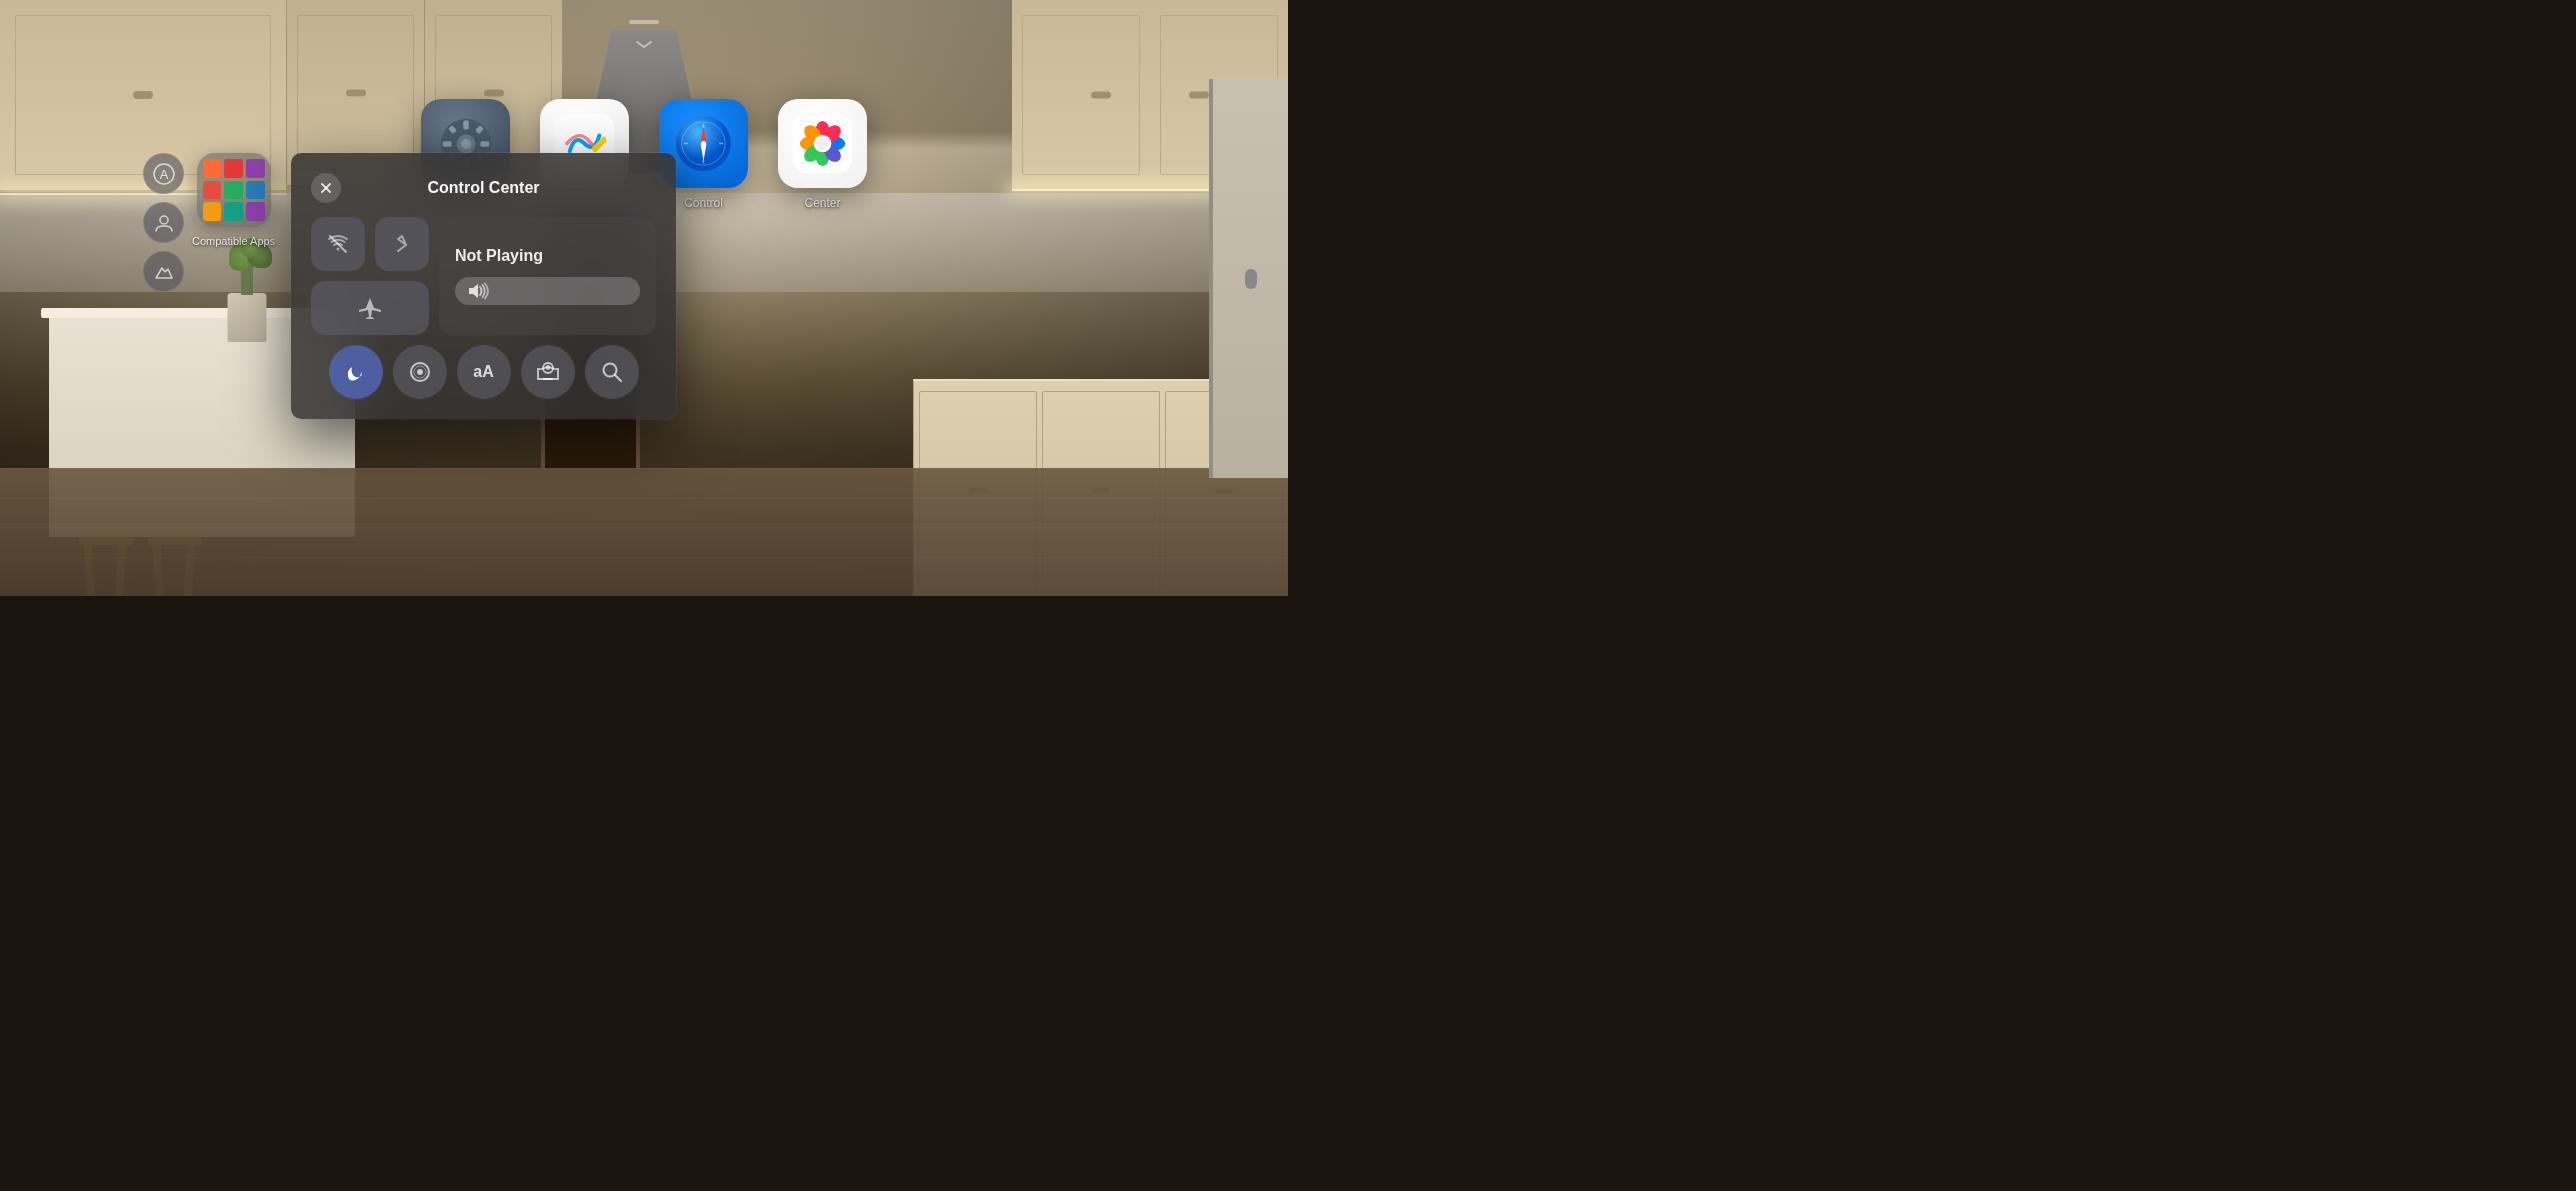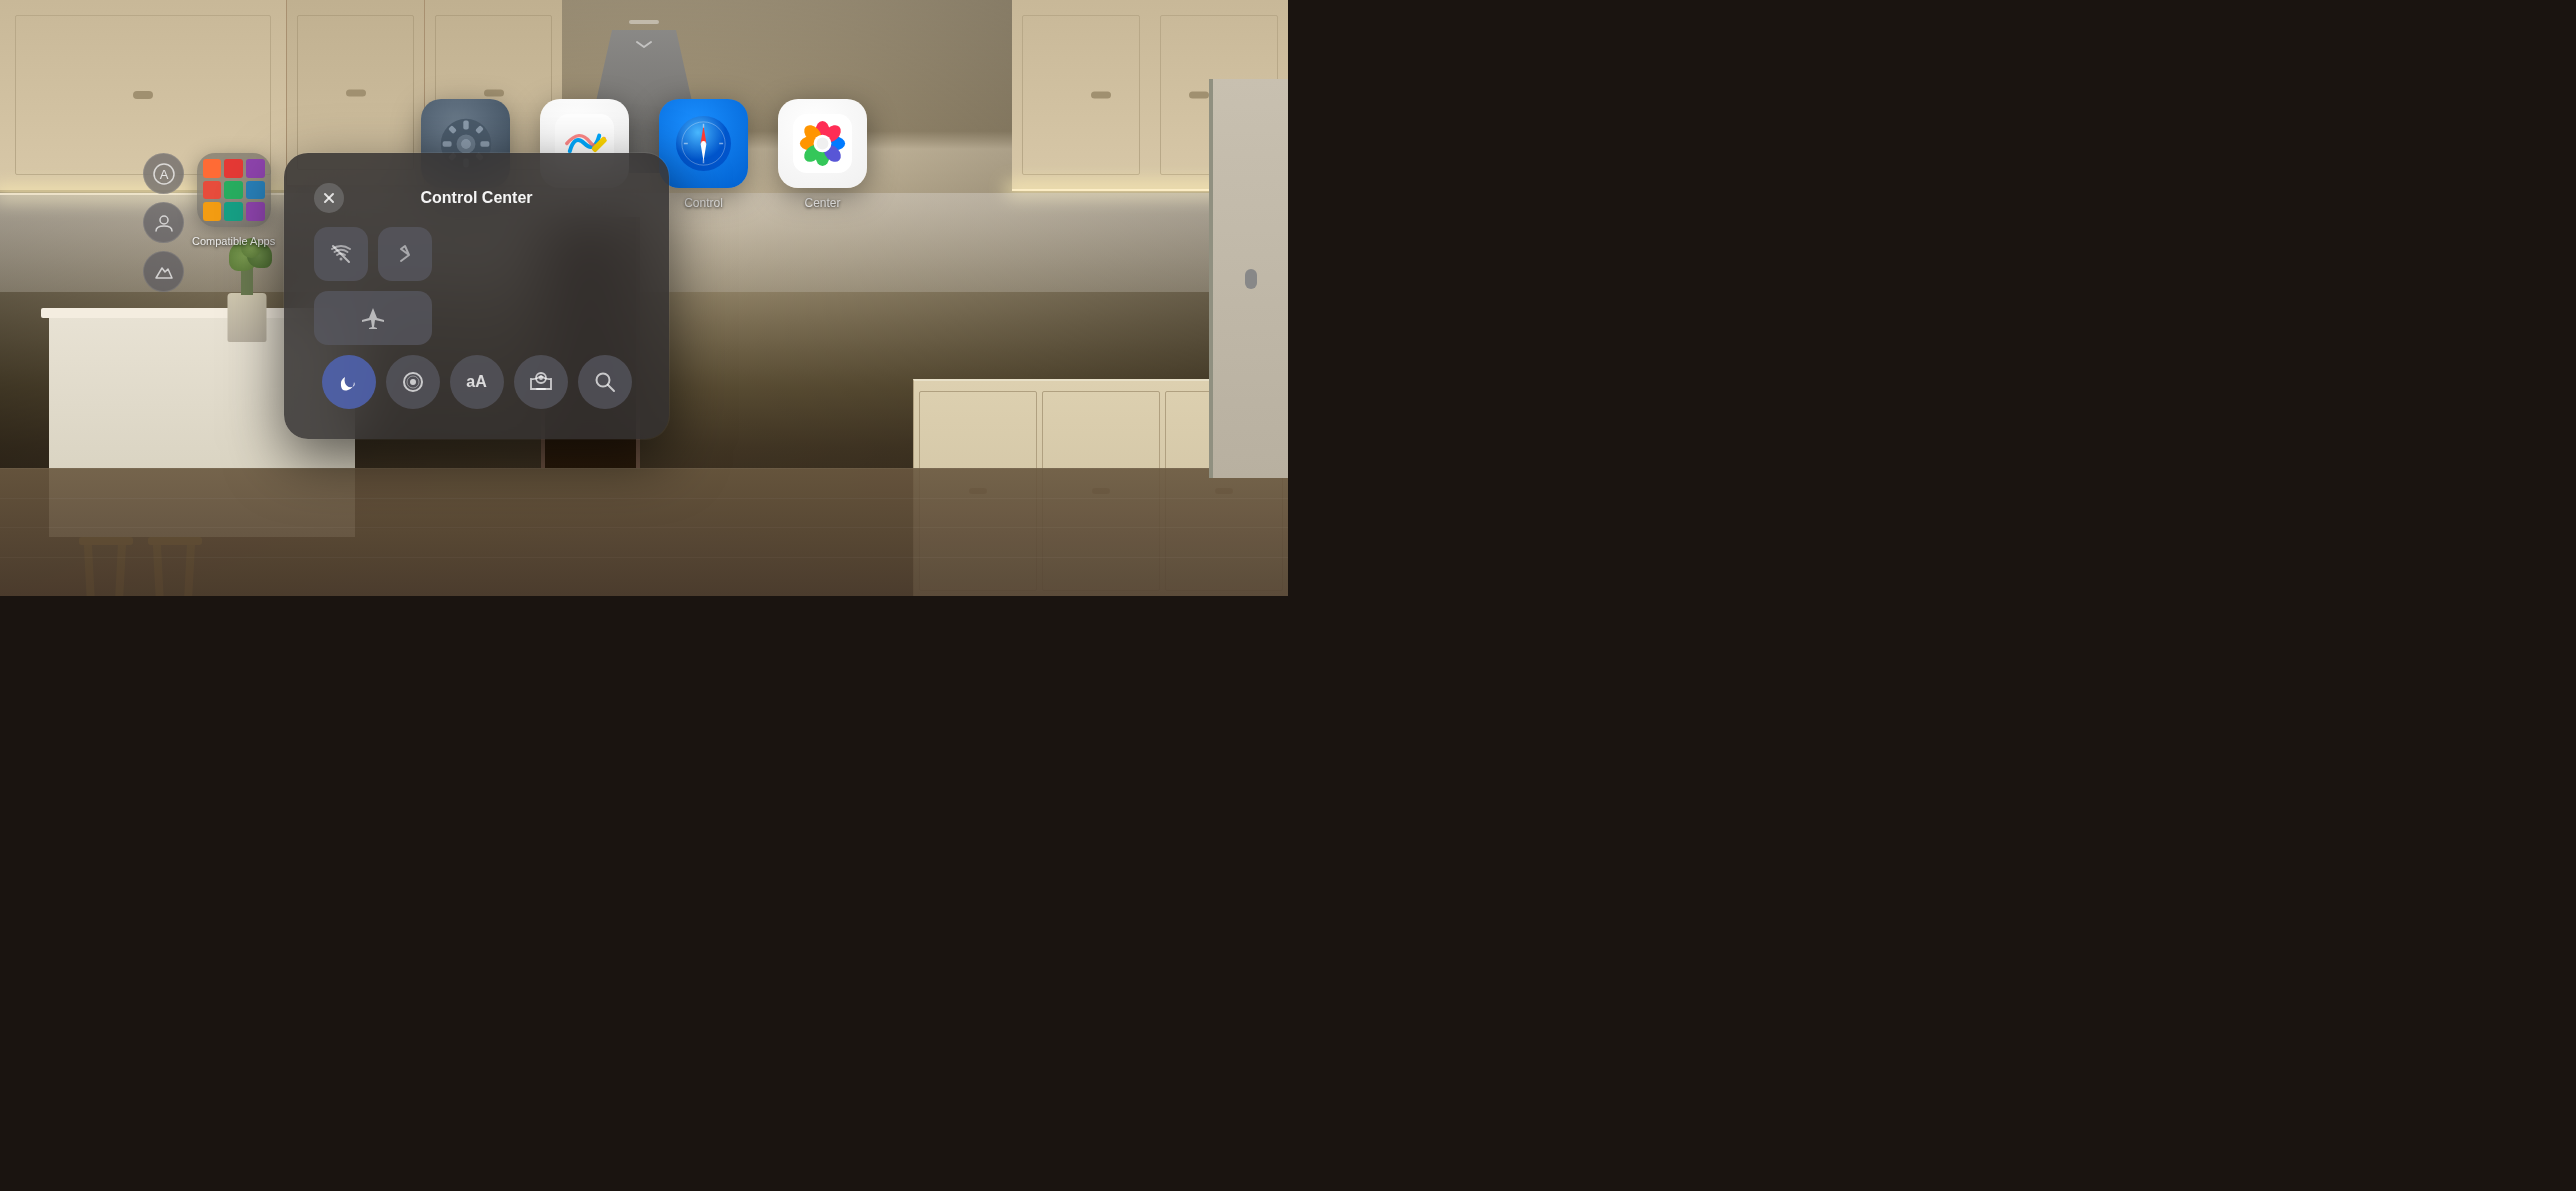--- a/index.html
+++ b/index.html
@@ -154,26 +154,26 @@
       cursor: pointer;
       color: rgba(255,255,255,0.8);
       font-size: 16px;
       border: 1px solid rgba(255,255,255,0.1);
     }
 
     
     .control-center {
       position: absolute;
       top: 153px;
-      left: 284px;
+      left: 291px;
       width: 385px;
       background: rgba(50, 48, 48, 0.85);
       backdrop-filter: blur(30px);
-      border-radius: 24px;
-      padding: 30px;
+      border-radius: 10px;
+      padding: 20px;
       box-shadow: 0 20px 59px rgba(0,0,0,0.6), 0 0 0 1px rgba(255,255,255,0.08);
     }
 
     .cc-header {
       display: flex;
       align-items: center;
       margin-bottom: 14px;
       position: relative;
     }
 
@@ -566,20 +566,31 @@
         </button>
       </div>
 
       <button class="cc-plane-btn" style="width:100%;">
         <svg width="26" height="26" viewBox="0 0 26 26">
           <path d="M13 3 L17 13 L24 15 L24 17 L15 15 L14 22 L17 23 L17 24 L9 24 L9 23 L12 22 L11 15 L2 17 L2 15 L9 13 Z" fill="rgba(255,255,255,0.6)"></path>
         </svg>
       </button>
     </div>
 
+    <div class="now-playing">
+      <span class="not-playing-text">Not Playing</span>
+      <div class="volume-bar">
+        <svg width="22" height="18" viewBox="0 0 22 18">
+          <polygon points="2,6 2,12 6,12 11,16 11,2 6,6" fill="rgba(255,255,255,0.8)"></polygon>
+          <path d="M13 5 Q16 9 13 13" stroke="rgba(255,255,255,0.7)" stroke-width="1.8" fill="none" stroke-linecap="round"></path>
+          <path d="M15.5 3 Q20 9 15.5 15" stroke="rgba(255,255,255,0.6)" stroke-width="1.8" fill="none" stroke-linecap="round"></path>
+          <path d="M18 1.5 Q24 9 18 16.5" stroke="rgba(255,255,255,0.5)" stroke-width="1.8" fill="none" stroke-linecap="round"></path>
+        </svg>
+      </div>
+    </div>
   </div>
 
   <div class="cc-bottom-row">
 
     <button class="cc-round-btn active" style="background:rgba(80,100,180,0.85);">
       <svg width="22" height="22" viewBox="0 0 22 22">
         <path d="M16 11 Q16 17 10 19 Q4 21 3 15 Q2 9 7 6 Q6 9 7 12 Q9 17 14 16 Q18 15 16 11 Z" fill="white"></path>
       </svg>
     </button>
 

